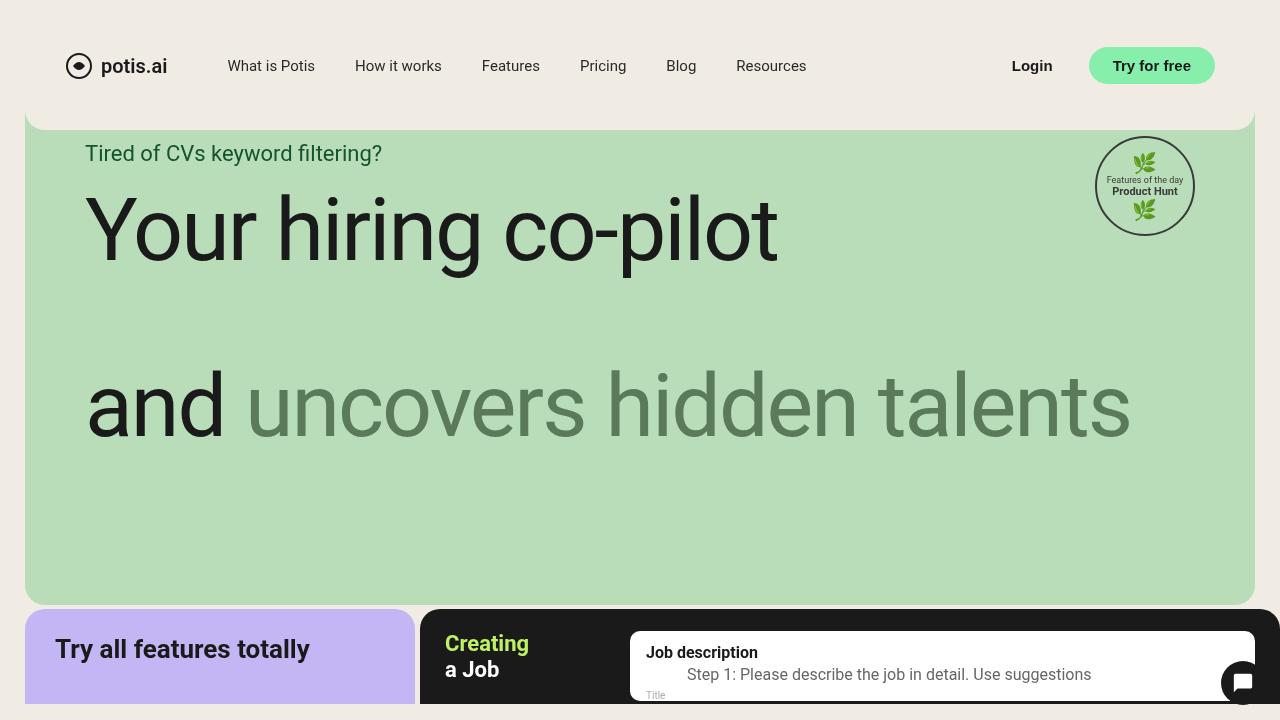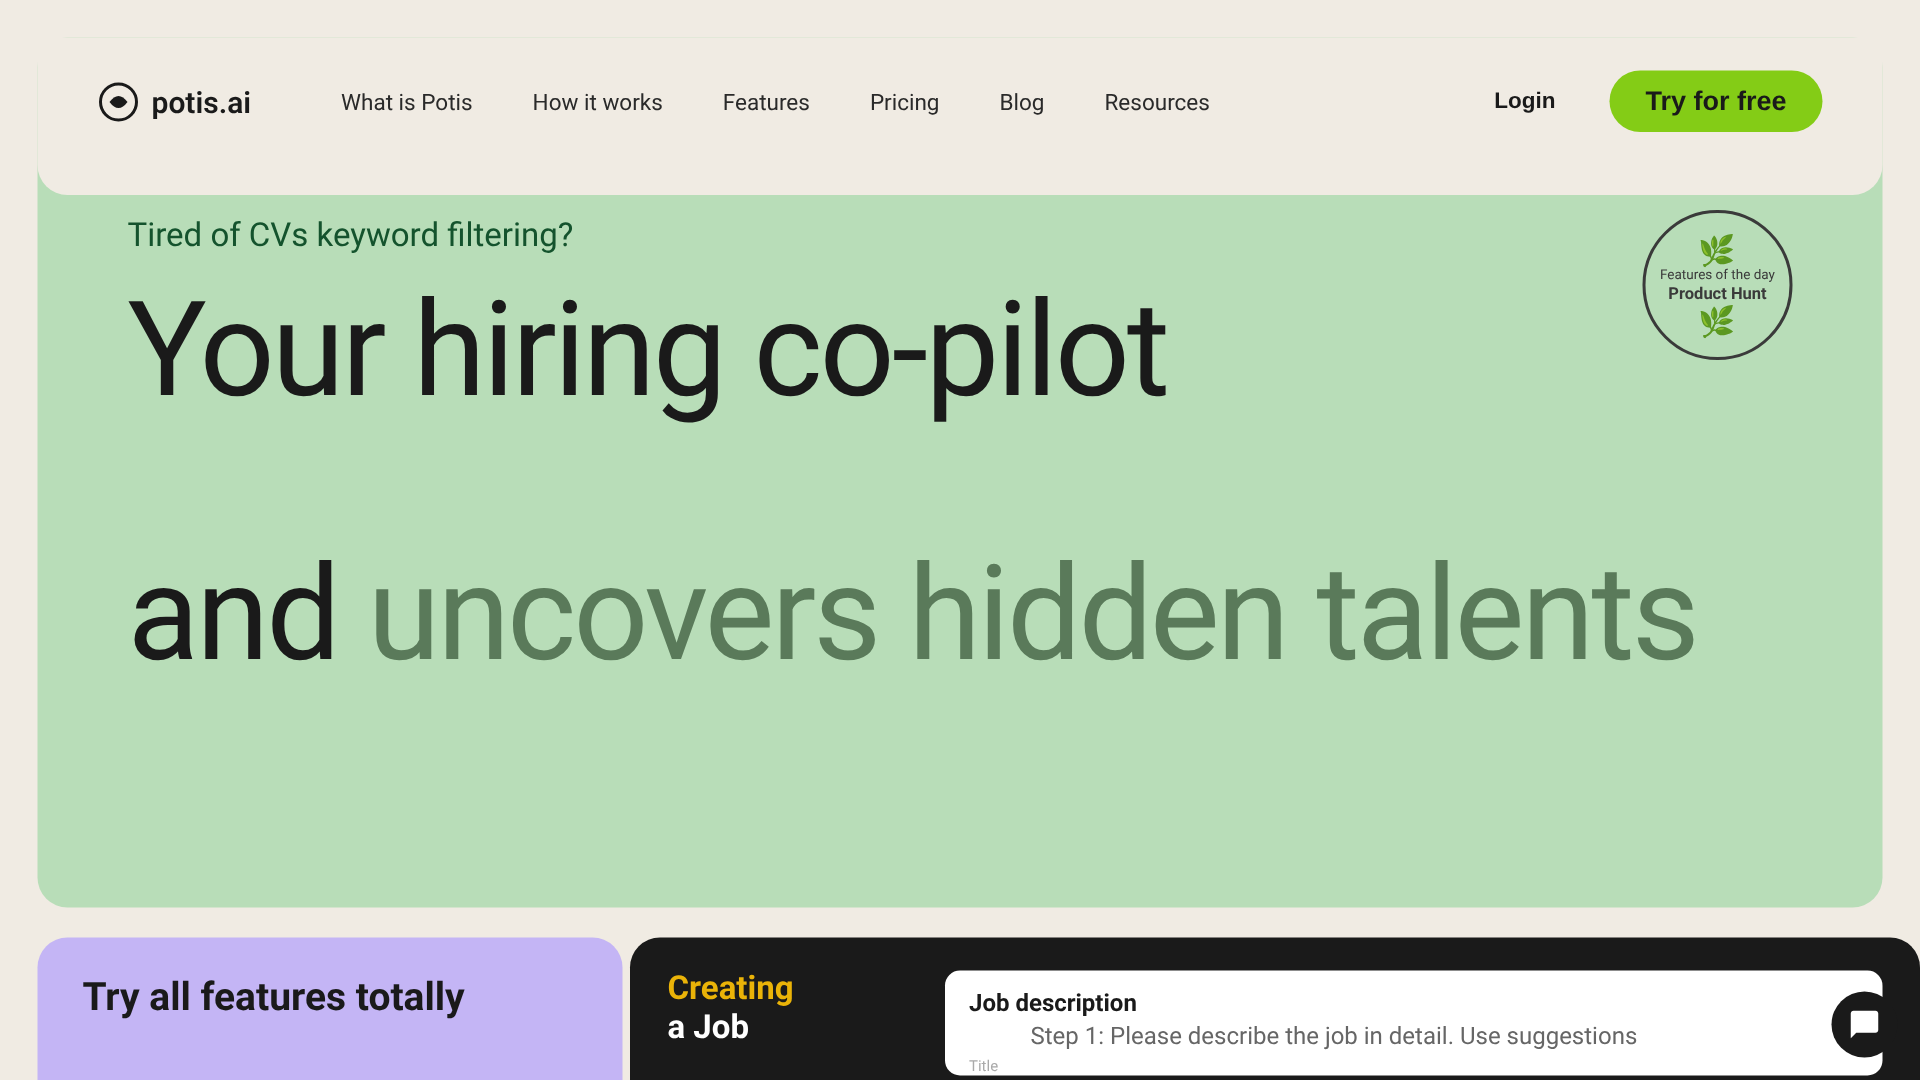--- a/index.html
+++ b/index.html
@@ -61,24 +61,24 @@
       font-size: 15px;
       font-weight: 600;
       color: #1a1a1a;
       background: none;
       border: none;
       cursor: pointer;
       padding: 8px 16px;
     }
 
     .try-free-btn {
-      font-size: 18px;
+      font-size: 15px;
       font-weight: 600;
       color: #1a1a1a;
-      background: #84cc16;
+      background: #86efac;
       border: none;
       border-radius: 25px;
       cursor: pointer;
       padding: 10px 24px;
       text-align: right;
     }
 
     .hero-subtitle {
       font-size: 22px;
       color: #14532d;
@@ -229,21 +229,21 @@
     }
 
     .hero-area {
       padding: 35px 60px 0;
       position: relative;
     }
 
     
     .bottom-cards {
       position: absolute;
-      bottom: 0;
+      bottom: 16px;
       left: 25px;
       right: 0;
       height: 95px;
       display: flex;
     }
 
     .purple-bottom {
       width: 390px;
       height: 100%;
       background: #c4b5f5;
@@ -329,21 +329,21 @@
   </div>
 
   <div class="bottom-cards">
 
     <div class="purple-bottom">
       <p class="purple-card-title">Try all features totally</p>
     </div>
 
     <div class="dark-bottom">
       <div>
-        <p class="dark-card-subtitle" style="color:#eab308; font-size:22px; font-weight:700;">Creating</p>
+        <p class="dark-card-subtitle" style="color:#bef264; font-size:22px; font-weight:700;">Creating</p>
         <p class="dark-card-subtitle" style="color:white; font-size:22px; font-weight:700;">a Job</p>
       </div>
 
       <div class="job-panel">
         <p class="job-desc-title" style="font-size:16px; font-weight:700; color:#1a1a1a; margin-bottom:3px;">Job description</p>
         <p class="job-desc-step" style="font-size:16px; color:#666; margin-bottom:6px;margin-left:41px;">Step 1: Please describe the job in detail. Use suggestions</p>
         <p class="job-desc-field" style="font-size:10px; color:#aaa; border-bottom:1px solid #eee; padding-bottom:3px;">Title</p>
       </div>
     </div>
 

